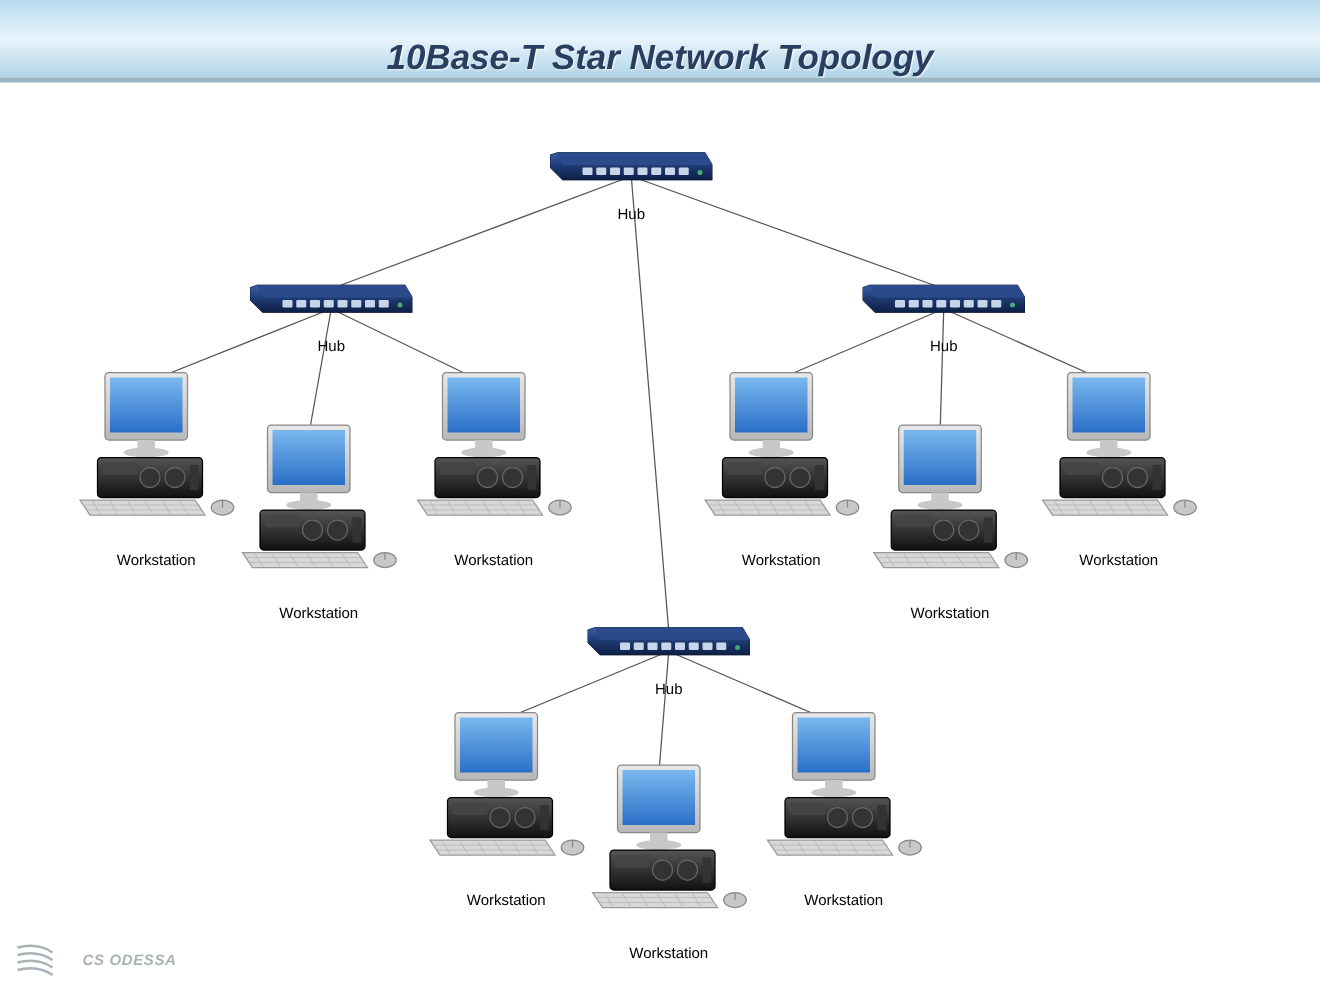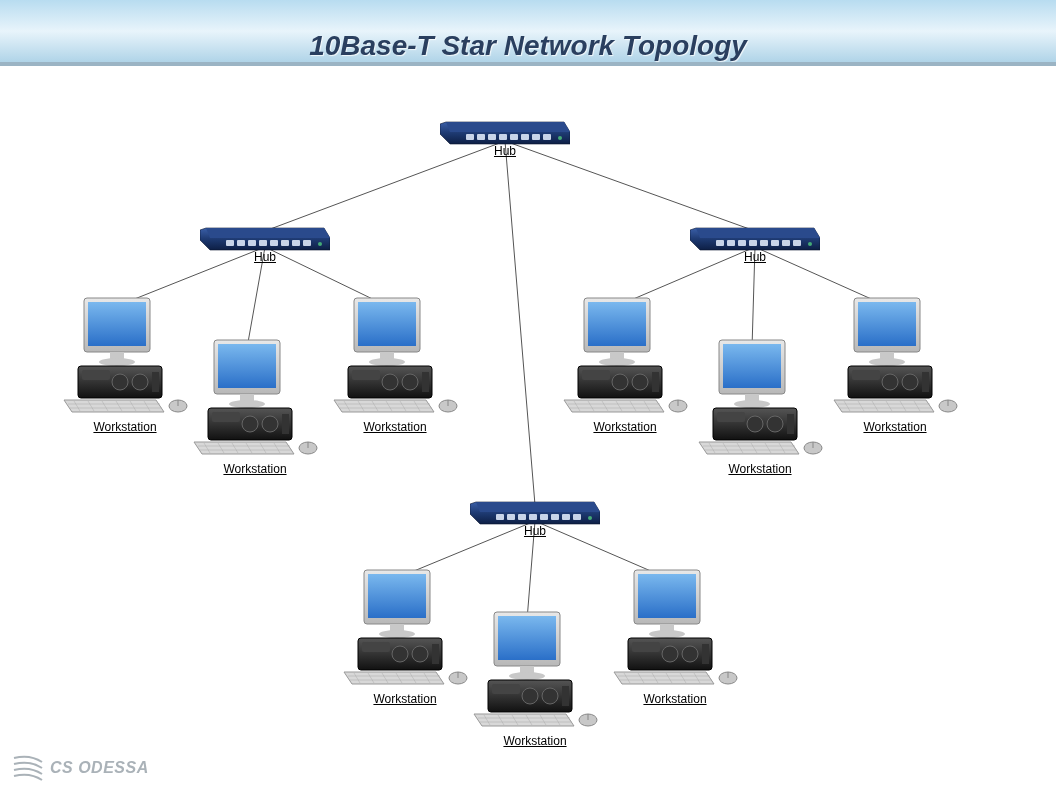--- a/index.html
+++ b/index.html
@@ -42,23 +42,22 @@
     height: 728px;
     pointer-events: none;
   }
   .node {
     position: absolute;
     text-align: center;
   }
   .label {
     font-size: 12px;
     color: #000;
-    margin-top: 0;
+    margin-top: 20px;
     white-space: nowrap;
-    text-decoration: underline;
   }
   
   .hub {
     width: 130px;
   }
   .hub-body {
     width: 130px;
     height: 26px;
     position: relative;
   }
@@ -74,25 +73,25 @@
     width: 130px;
     height: 120px;
   }
   .logo {
     position: absolute;
     bottom: 12px;
     left: 12px;
     color: #aab2b8;
     font-weight: bold;
     font-style: italic;
-    font-size: 16px;
+    font-size: 12px;
     letter-spacing: 0.5px;
     display:flex;
     align-items:center;
-    gap:6px;
+    gap:22px;
   }
   .logo-swirl {
     width:32px; height:28px;
   }
 </style>
 </head>
 <body>
 
 <div class="header">
   <h1>10Base-T Star Network Topology</h1>

